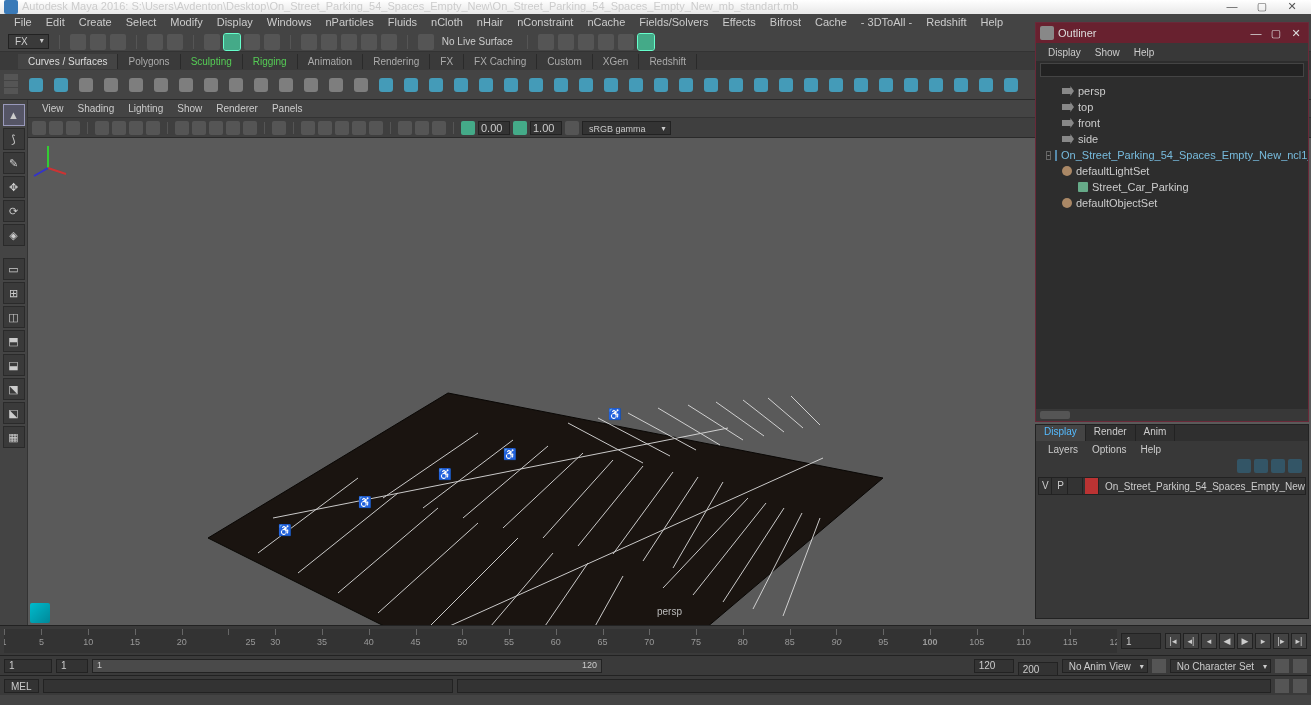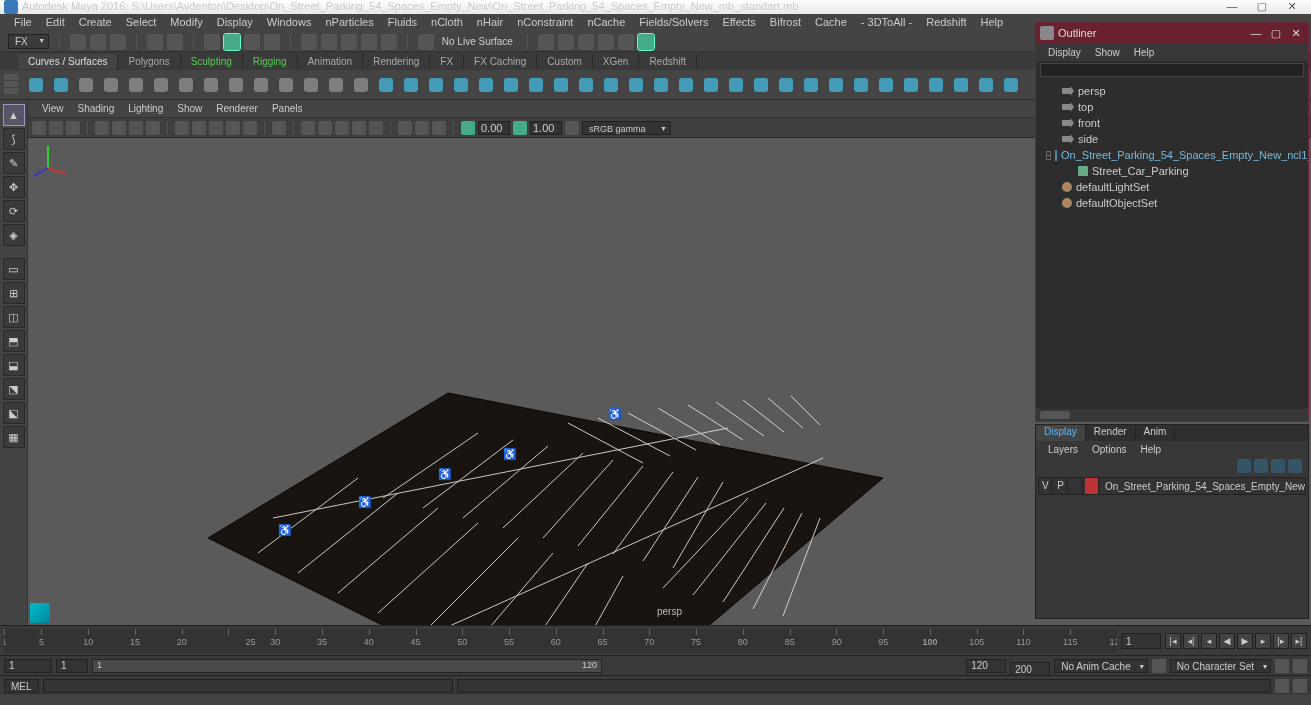--- a/index.html
+++ b/index.html
@@ -538,27 +538,27 @@
       </div>
     <div class="onode" style="padding-left:24px">
         <div class="cam"></div>
         <span>side</span>
       </div>
     <div class="onode" style="padding-left:8px">
         <div class="tog">-</div>
         <div class="grp"></div>
         <span style="color:#7bd">On_Street_Parking_54_Spaces_Empty_New_ncl1_1</span>
       </div>
+    <div class="onode" style="padding-left:24px">
+        <div class="set"></div>
+        <span>defaultLightSet</span>
+      </div>
     <div class="onode" style="padding-left:40px">
         <div class="mesh"></div>
         <span>Street_Car_Parking</span>
-      </div>
-    <div class="onode" style="padding-left:24px">
-        <div class="set"></div>
-        <span>defaultLightSet</span>
       </div>
     <div class="onode" style="padding-left:24px">
         <div class="set"></div>
         <span>defaultObjectSet</span>
       </div>
   </div>
   <div class="oscroll">
       <div class="thumb"></div>
     </div>
 </div>
@@ -660,21 +660,21 @@
   <input value="1" style="">
   <input style="width: 32px;" value="1">
   <div class="bar" style="width:510px">
     <div class="rng" style="width:100%"></div>
     <span style="position:absolute;left:4px;top:0;font-size:9px">1</span>
     <span style="position:absolute;right:4px;top:0;font-size:9px">120</span>
   </div>
   <div style="flex:1"></div>
   <input style="width: 40px;" value="120">
   <input style="width: 40px; margin-top: 7px;" value="200">
-  <div class="dd">No Anim Cache</div>
+  <div class="dd">No Anim View</div>
   <div class="ico"></div>
   <div class="dd">No Character Set</div>
   <div class="ico"></div>
   <div class="ico"></div>
 </div>
 
 <div class="cmdline">
   <div class="lang">MEL</div>
   <input style="width: 410px;">
   <input style="flex: 1 1 0%;">

